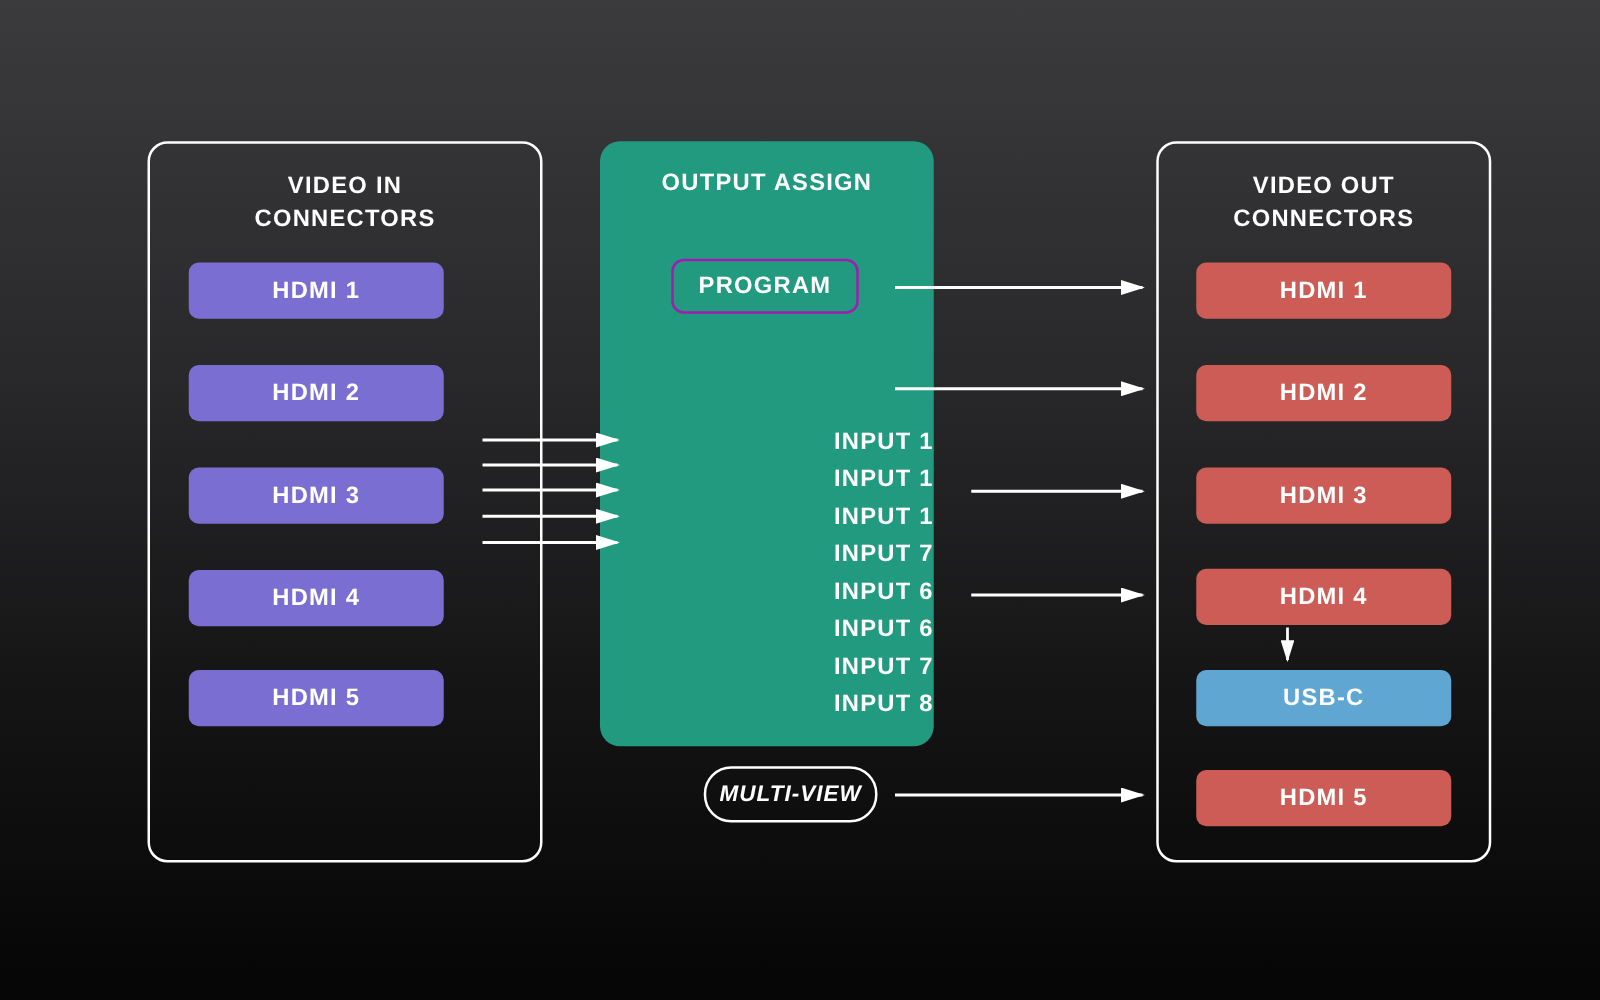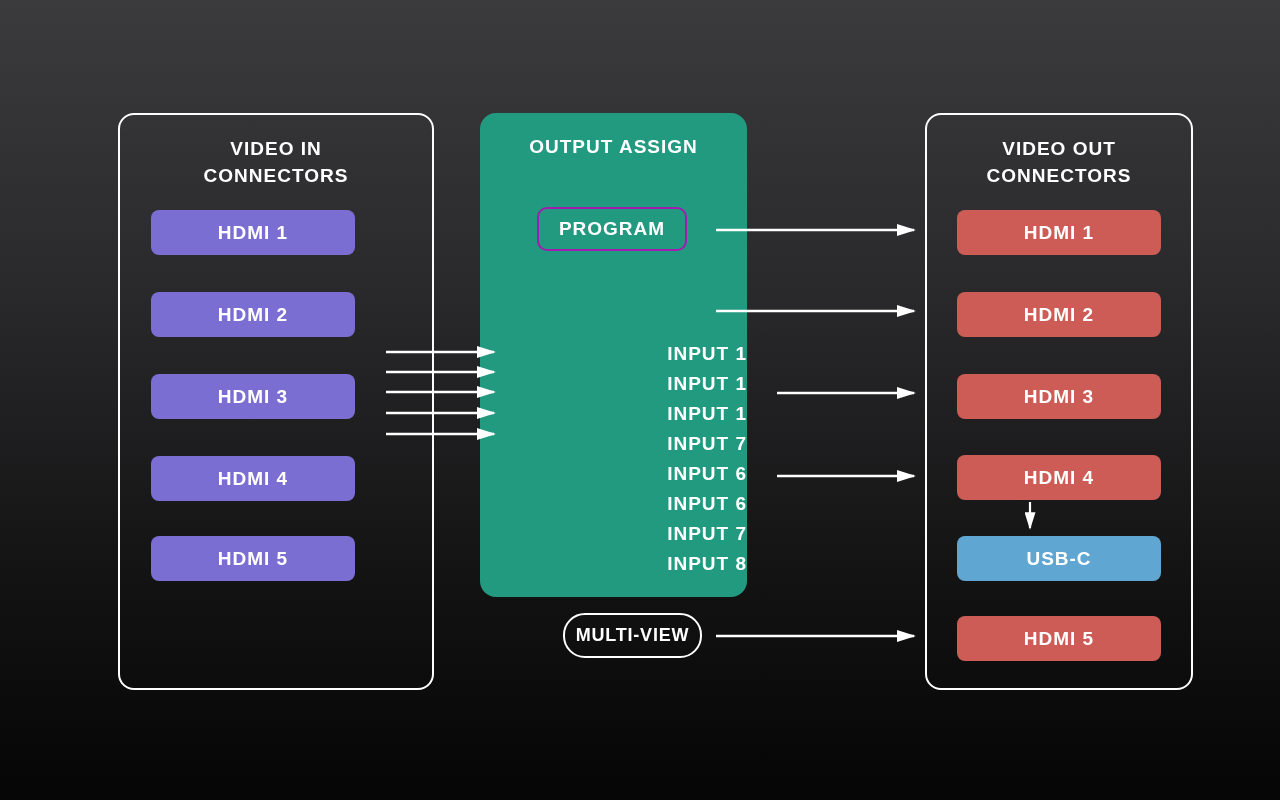--- a/index.html
+++ b/index.html
@@ -80,20 +80,21 @@
     width: 139px; height: 45px;
     border: 2px solid #fff;
     border-radius: 22px;
     display: flex;
     align-items: center;
     justify-content: center;
     font-size: 18px;
     font-weight: bold;
     letter-spacing: 0.8px;
     color: #fff;
+    font-style: italic;
   }
 
   .input-list {
     position: absolute;
     top: 226px; left: 0; right: 0;
     display: flex;
     flex-direction: column;
     align-items: flex-end;
   }
   .input-list .input-row {

